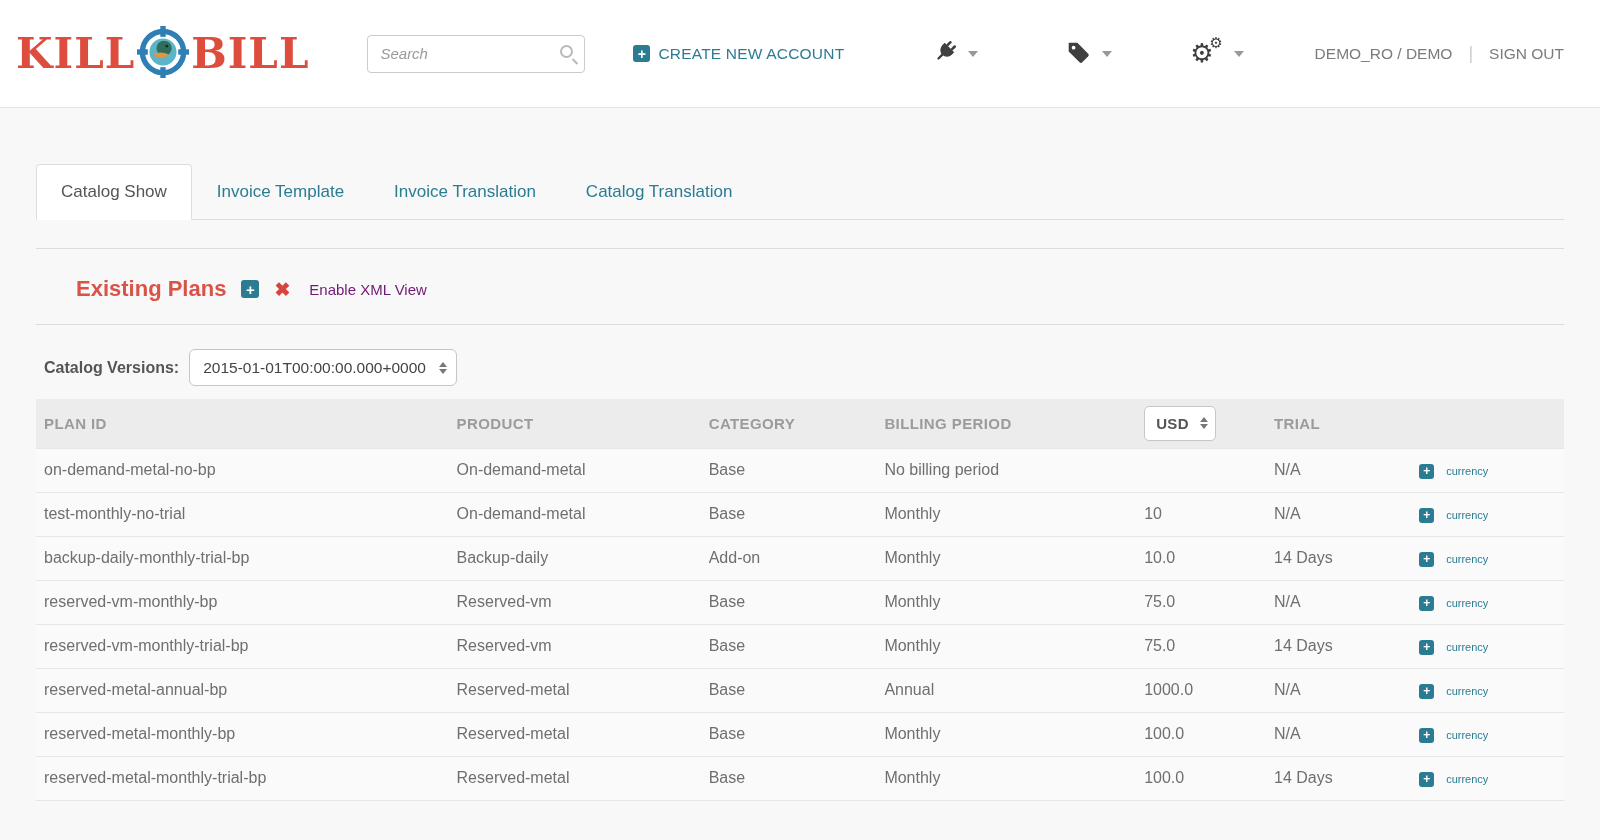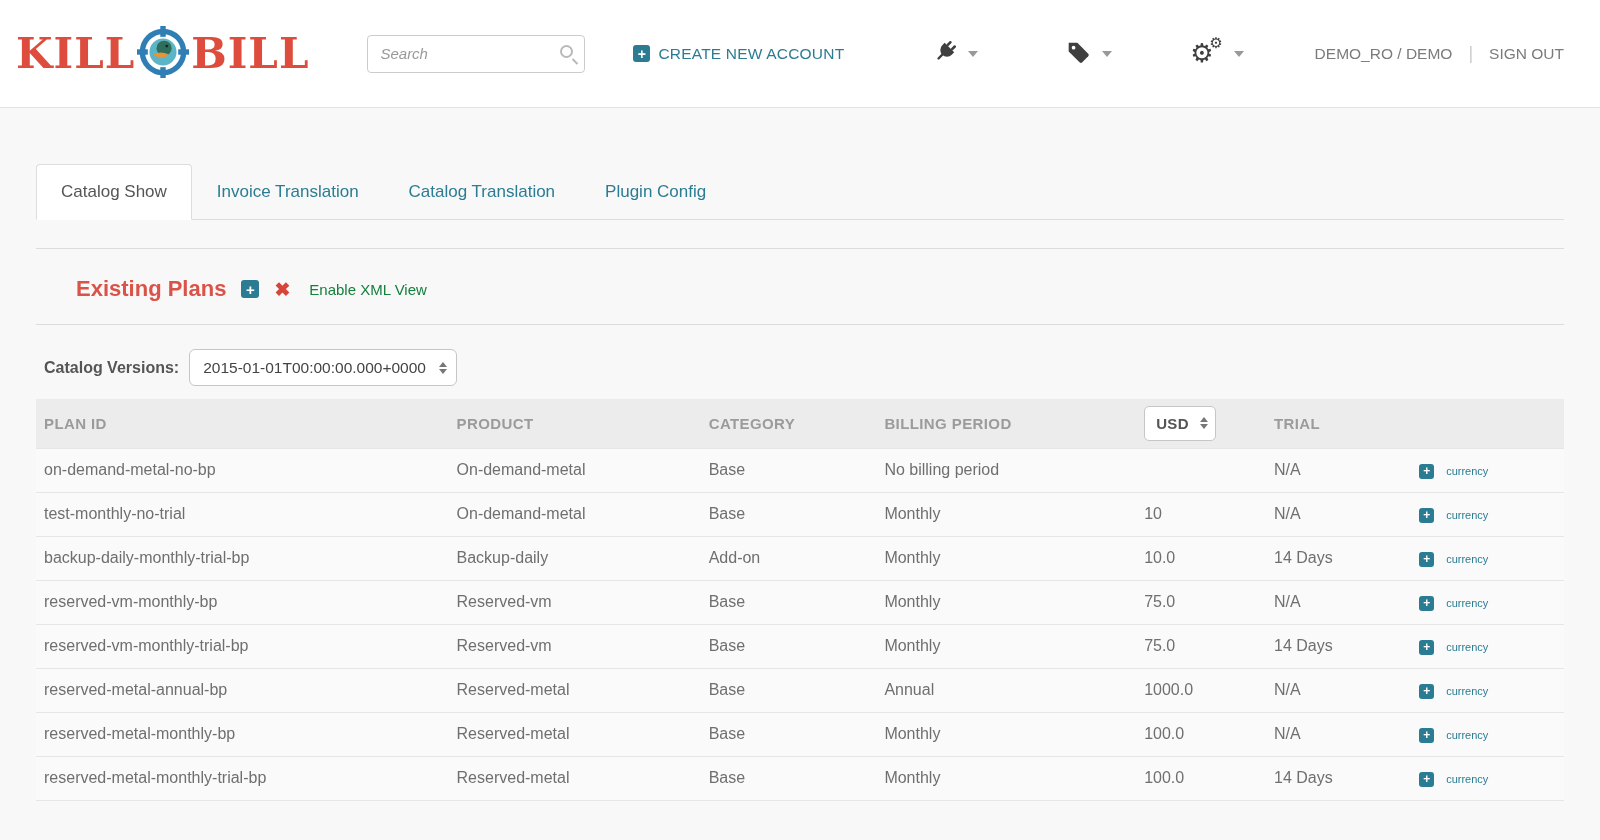--- a/index.html
+++ b/index.html
@@ -68,21 +68,21 @@
     white-space:nowrap;
   }
   .tab.active { background:#fff; border-color:#ddd; border-bottom-color:#fff; color:#555; }
 
   .divider { border:none; border-top:1px solid #dcdcdc; margin:28px 0 0 0; }
 
   .section-head { display:flex; align-items:center; padding:27px 0 0 40px; gap:15px; }
   .section-title { font-size:22px; font-weight:bold; color:#da5348; }
   .x-ico { color:#d6453a; font-size:19px; font-weight:bold; line-height:1; cursor:pointer; }
   .x-ico::before { content:"\2716"; }
-  .xml-link { font-size:15px; color:#15803d; cursor:pointer; margin-left:4px; }
+  .xml-link { font-size:15px; color:#701a75; cursor:pointer; margin-left:4px; }
   .head-rule { border:none; border-top:1px solid #dcdcdc; margin:22px 0 0 0; }
 
   .versions-row { margin-top:24px; padding-left:8px; display:flex; align-items:center; }
   .versions-label { font-size:16px; font-weight:bold; color:#555; }
   .sel {
     position:relative; display:inline-flex; align-items:center;
     border:1px solid #c6c6c6; border-radius:6px; background:#fff; cursor:pointer;
     height:37px; padding:0 30px 0 13px; font-size:15.5px; color:#444;
   }
   .versions-row .sel { margin-left:10px; }
@@ -188,27 +188,27 @@
   </div>
 </header>
 
 <main class="container">
 
   <nav class="tab-bar">
       <div class="tab active">
       <span>Catalog Show</span>
     </div>
       <div class="tab">
+      <span>Invoice Template</span>
+    </div>
+      <div class="tab">
       <span>Invoice Translation</span>
     </div>
       <div class="tab">
       <span>Catalog Translation</span>
-    </div>
-      <div class="tab">
-      <span>Plugin Config</span>
     </div>
     </nav>
 
   <hr class="divider">
 
   <div class="section-head">
     <span class="section-title">Existing Plans</span>
     <span class="plus-ico" style="width:18px;height:18px;font-size:15px;"></span>
     <span class="x-ico"></span>
     <span class="xml-link">Enable XML View</span>

